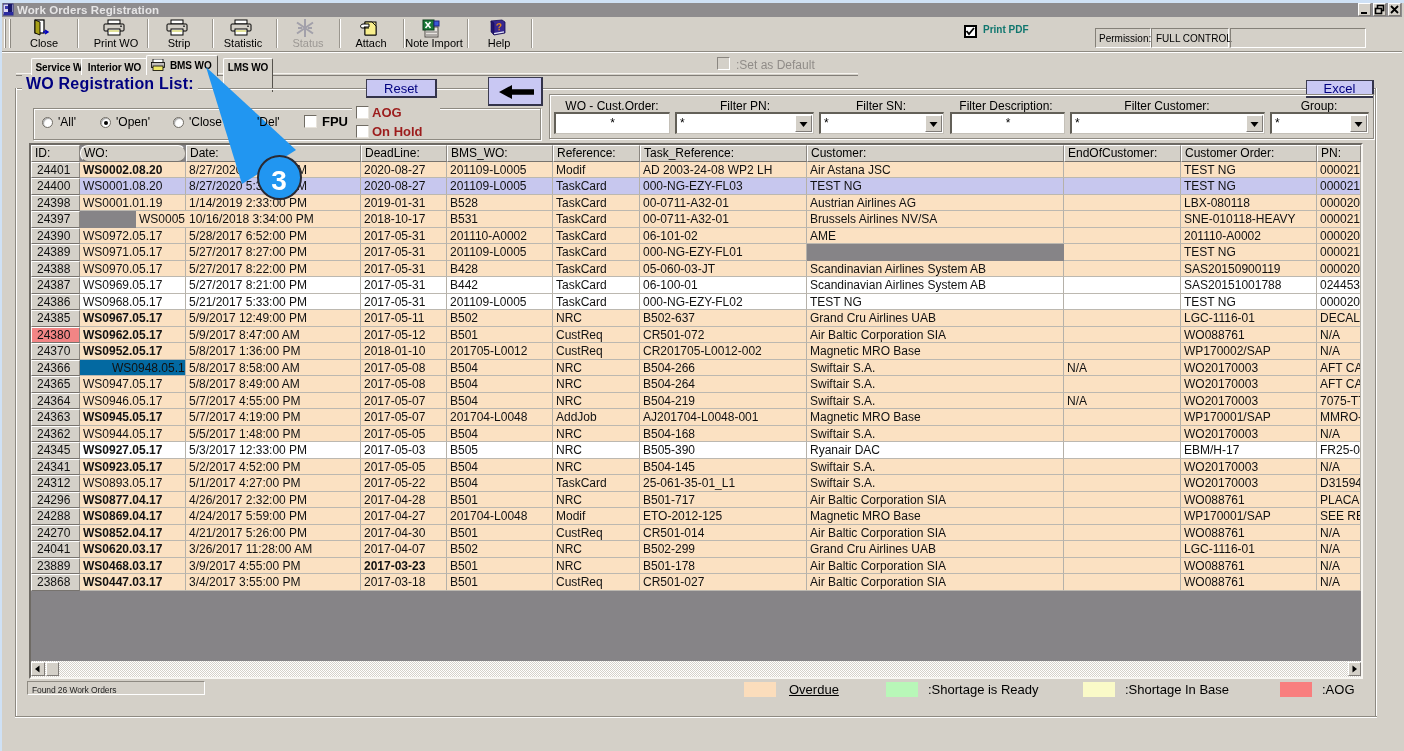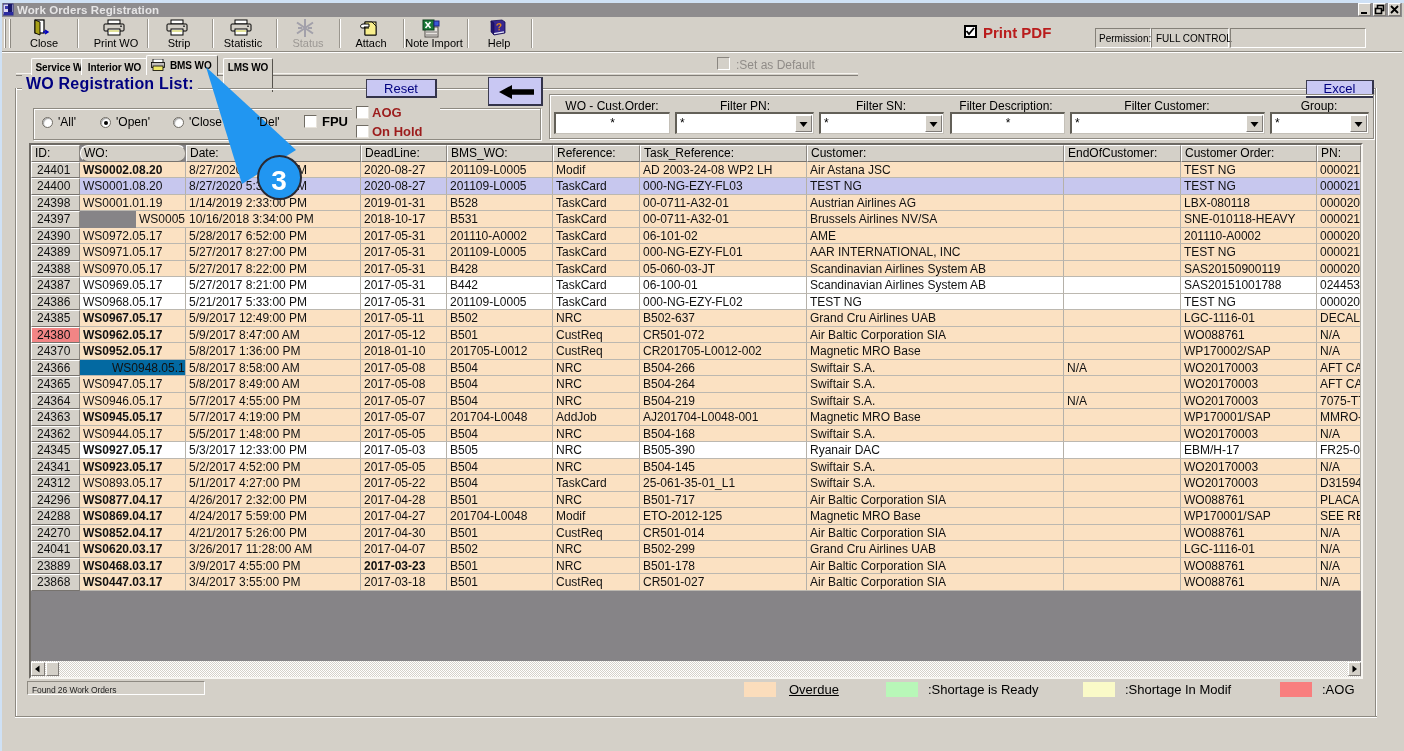--- a/index.html
+++ b/index.html
@@ -109,21 +109,21 @@
       <path d="M5 2 L16 1 L19 3 L19 14 L8 16 Z" fill="#38288f" stroke="#140c50" stroke-width="0.8"></path>
       <path d="M5 2 L8 4 L8 16 L5 13 Z" fill="#221470" stroke="#140c50" stroke-width="0.6"></path>
       <path d="M8 14.6 L18 12.9" stroke="#e8e8f8" stroke-width="1.1"></path>
       <text x="13.5" y="11.5" font-size="10.5" font-weight="bold" fill="#e08818" text-anchor="middle" font-family="Liberation Sans" transform="rotate(-6 13.5 11.5)">?</text>
     </svg></div>
 <div class="abs" style="left:459px;top:37px;width:80px;text-align:center;font-size:11px;color:#000;">Help</div>
 <div class="cb" style="left:964px;top:25px;border:2px solid #000;"></div>
 <svg class="abs" style="left:964px;top:25px;" width="13" height="13">
     <path d="M2.5 6 L5 9 L10 3" stroke="#000" stroke-width="1.8" fill="none"></path>
   </svg>
-<div class="abs" style="left:983px;top:24px;font-size:15px;font-weight:bold;color:#b91c1c;">Print PDF</div>
+<div class="abs" style="left:983px;top:24px;font-size:10px;font-weight:bold;color:#0f766e;">Print PDF</div>
 <div class="abs sunk" style="left:1095px;top:28px;width:56px;height:20px;font-size:10px;color:#000;padding:4px 0 0 3px;white-space:nowrap;">Permission:</div>
 <div class="abs sunk" style="left:1151px;top:28px;width:78px;height:20px;font-size:10px;color:#000;padding:4px 0 0 4px;white-space:nowrap;">FULL CONTROL</div>
 <div class="abs sunk" style="left:1230px;top:28px;width:136px;height:20px;"></div>
 <div class="abs" style="left:16px;top:73px;width:842px;border-top:1px solid #f6f4f0;"></div>
 <div class="abs" style="left:16px;top:75px;width:842px;border-top:1px solid #827e78;"></div>
 <div class="tab" style="left:31px;top:57.5px;width:63.5px;height:17px;line-height:17px;">Service WO</div>
 <div class="tab" style="left:81px;top:57.5px;width:67px;height:17px;line-height:17px;">Interior WO</div>
 <div class="tab" style="left:223px;top:57.5px;width:50px;height:34px;line-height:17px;">LMS WO</div>
 <div class="tab" style="left:146px;top:55px;width:72px;height:20.5px;line-height:20px;padding-left:23px;text-align:left;">BMS WO</div>
 <svg class="abs" style="left:151px;top:59px;" width="15" height="12">
@@ -268,21 +268,20 @@
 <div class="cell" style="left:1286px;width:44px;background:#fbe1c2;font-weight:normal;">0000206</div>
 </div>
 <div class="row" style="top:244.0px;">
 <div class="idc" style="left:-0px;width:49px;background:#d4d0c8;">24389</div>
 <div class="cell" style="left:49px;width:106px;background:#fbe1c2;font-weight:normal;">WS0971.05.17</div>
 <div class="cell" style="left:155px;width:175px;background:#fbe1c2;font-weight:normal;">5/27/2017 8:27:00 PM</div>
 <div class="cell" style="left:330px;width:86px;background:#fbe1c2;font-weight:normal;">2017-05-31</div>
 <div class="cell" style="left:416px;width:106px;background:#fbe1c2;font-weight:normal;">201109-L0005</div>
 <div class="cell" style="left:522px;width:87px;background:#fbe1c2;font-weight:normal;">TaskCard</div>
 <div class="cell" style="left:609px;width:167px;background:#fbe1c2;font-weight:normal;">000-NG-EZY-FL01</div>
-<div class="cell" style="left:776px;width:257px;background:#fbe1c2;font-weight:normal;">AAR INTERNATIONAL, INC</div>
 <div class="cell" style="left:1033px;width:117px;background:#fbe1c2;font-weight:normal;"></div>
 <div class="cell" style="left:1150px;width:136px;background:#fbe1c2;font-weight:normal;">TEST NG</div>
 <div class="cell" style="left:1286px;width:44px;background:#fbe1c2;font-weight:normal;">0000217</div>
 </div>
 <div class="row" style="top:260.5px;">
 <div class="idc" style="left:-0px;width:49px;background:#d4d0c8;">24388</div>
 <div class="cell" style="left:49px;width:106px;background:#fbe1c2;font-weight:normal;">WS0970.05.17</div>
 <div class="cell" style="left:155px;width:175px;background:#fbe1c2;font-weight:normal;">5/27/2017 8:22:00 PM</div>
 <div class="cell" style="left:330px;width:86px;background:#fbe1c2;font-weight:normal;">2017-05-31</div>
 <div class="cell" style="left:416px;width:106px;background:#fbe1c2;font-weight:normal;">B428</div>
@@ -549,19 +548,19 @@
 <div class="abs raised" style="left:1347.5px;top:661.5px;width:13.5px;height:14.5px;background:#d4d0c8;"></div>
 <svg class="abs" style="left:1348px;top:661.5px;" width="13" height="14">
     <path d="M4.5 3.5 v7 l4.5 -3.5 Z" fill="#000"></path>
   </svg>
 <div class="abs" style="left:27px;top:681px;width:178px;height:14px;border:1px solid #8e8a82;border-right-color:#fff;border-bottom-color:#fff;background:#d4d0c8;font-size:8.5px;color:#222;padding:3px 0 0 4px;letter-spacing:-0.1px;">Found 26 Work Orders</div>
 <div class="abs" style="left:744px;top:682px;width:32px;height:15px;background:#fbddbc;"></div>
 <div class="abs" style="left:789px;top:682px;font-size:13px;color:#000;text-decoration:underline;">Overdue</div>
 <div class="abs" style="left:886px;top:682px;width:32px;height:15px;background:#b8f7b8;"></div>
 <div class="abs" style="left:928px;top:682px;font-size:13px;color:#000;">:Shortage is Ready</div>
 <div class="abs" style="left:1083px;top:682px;width:32px;height:15px;background:#fafac8;"></div>
-<div class="abs" style="left:1125px;top:682px;font-size:13px;color:#000;">:Shortage In Modif</div>
+<div class="abs" style="left:1125px;top:682px;font-size:13px;color:#000;">:Shortage In Base</div>
 <div class="abs" style="left:1280px;top:682px;width:32px;height:15px;background:#f87e7e;"></div>
 <div class="abs" style="left:1322px;top:682px;font-size:13px;color:#000;">:AOG</div>
 <svg class="abs" style="left:0;top:0;pointer-events:none;z-index:10;" width="1404" height="751">
     <path d="M206 67 L242 184 L296 150 Z" fill="#2196f1"></path>
     <circle cx="279.5" cy="177.5" r="21.5" fill="#2196f1" stroke="#2a2a33" stroke-width="2"></circle>
     <text x="279" y="190" font-size="28" font-weight="bold" fill="#fff" text-anchor="middle" font-family="Liberation Sans">3</text>
   </svg>
 </body></html>

